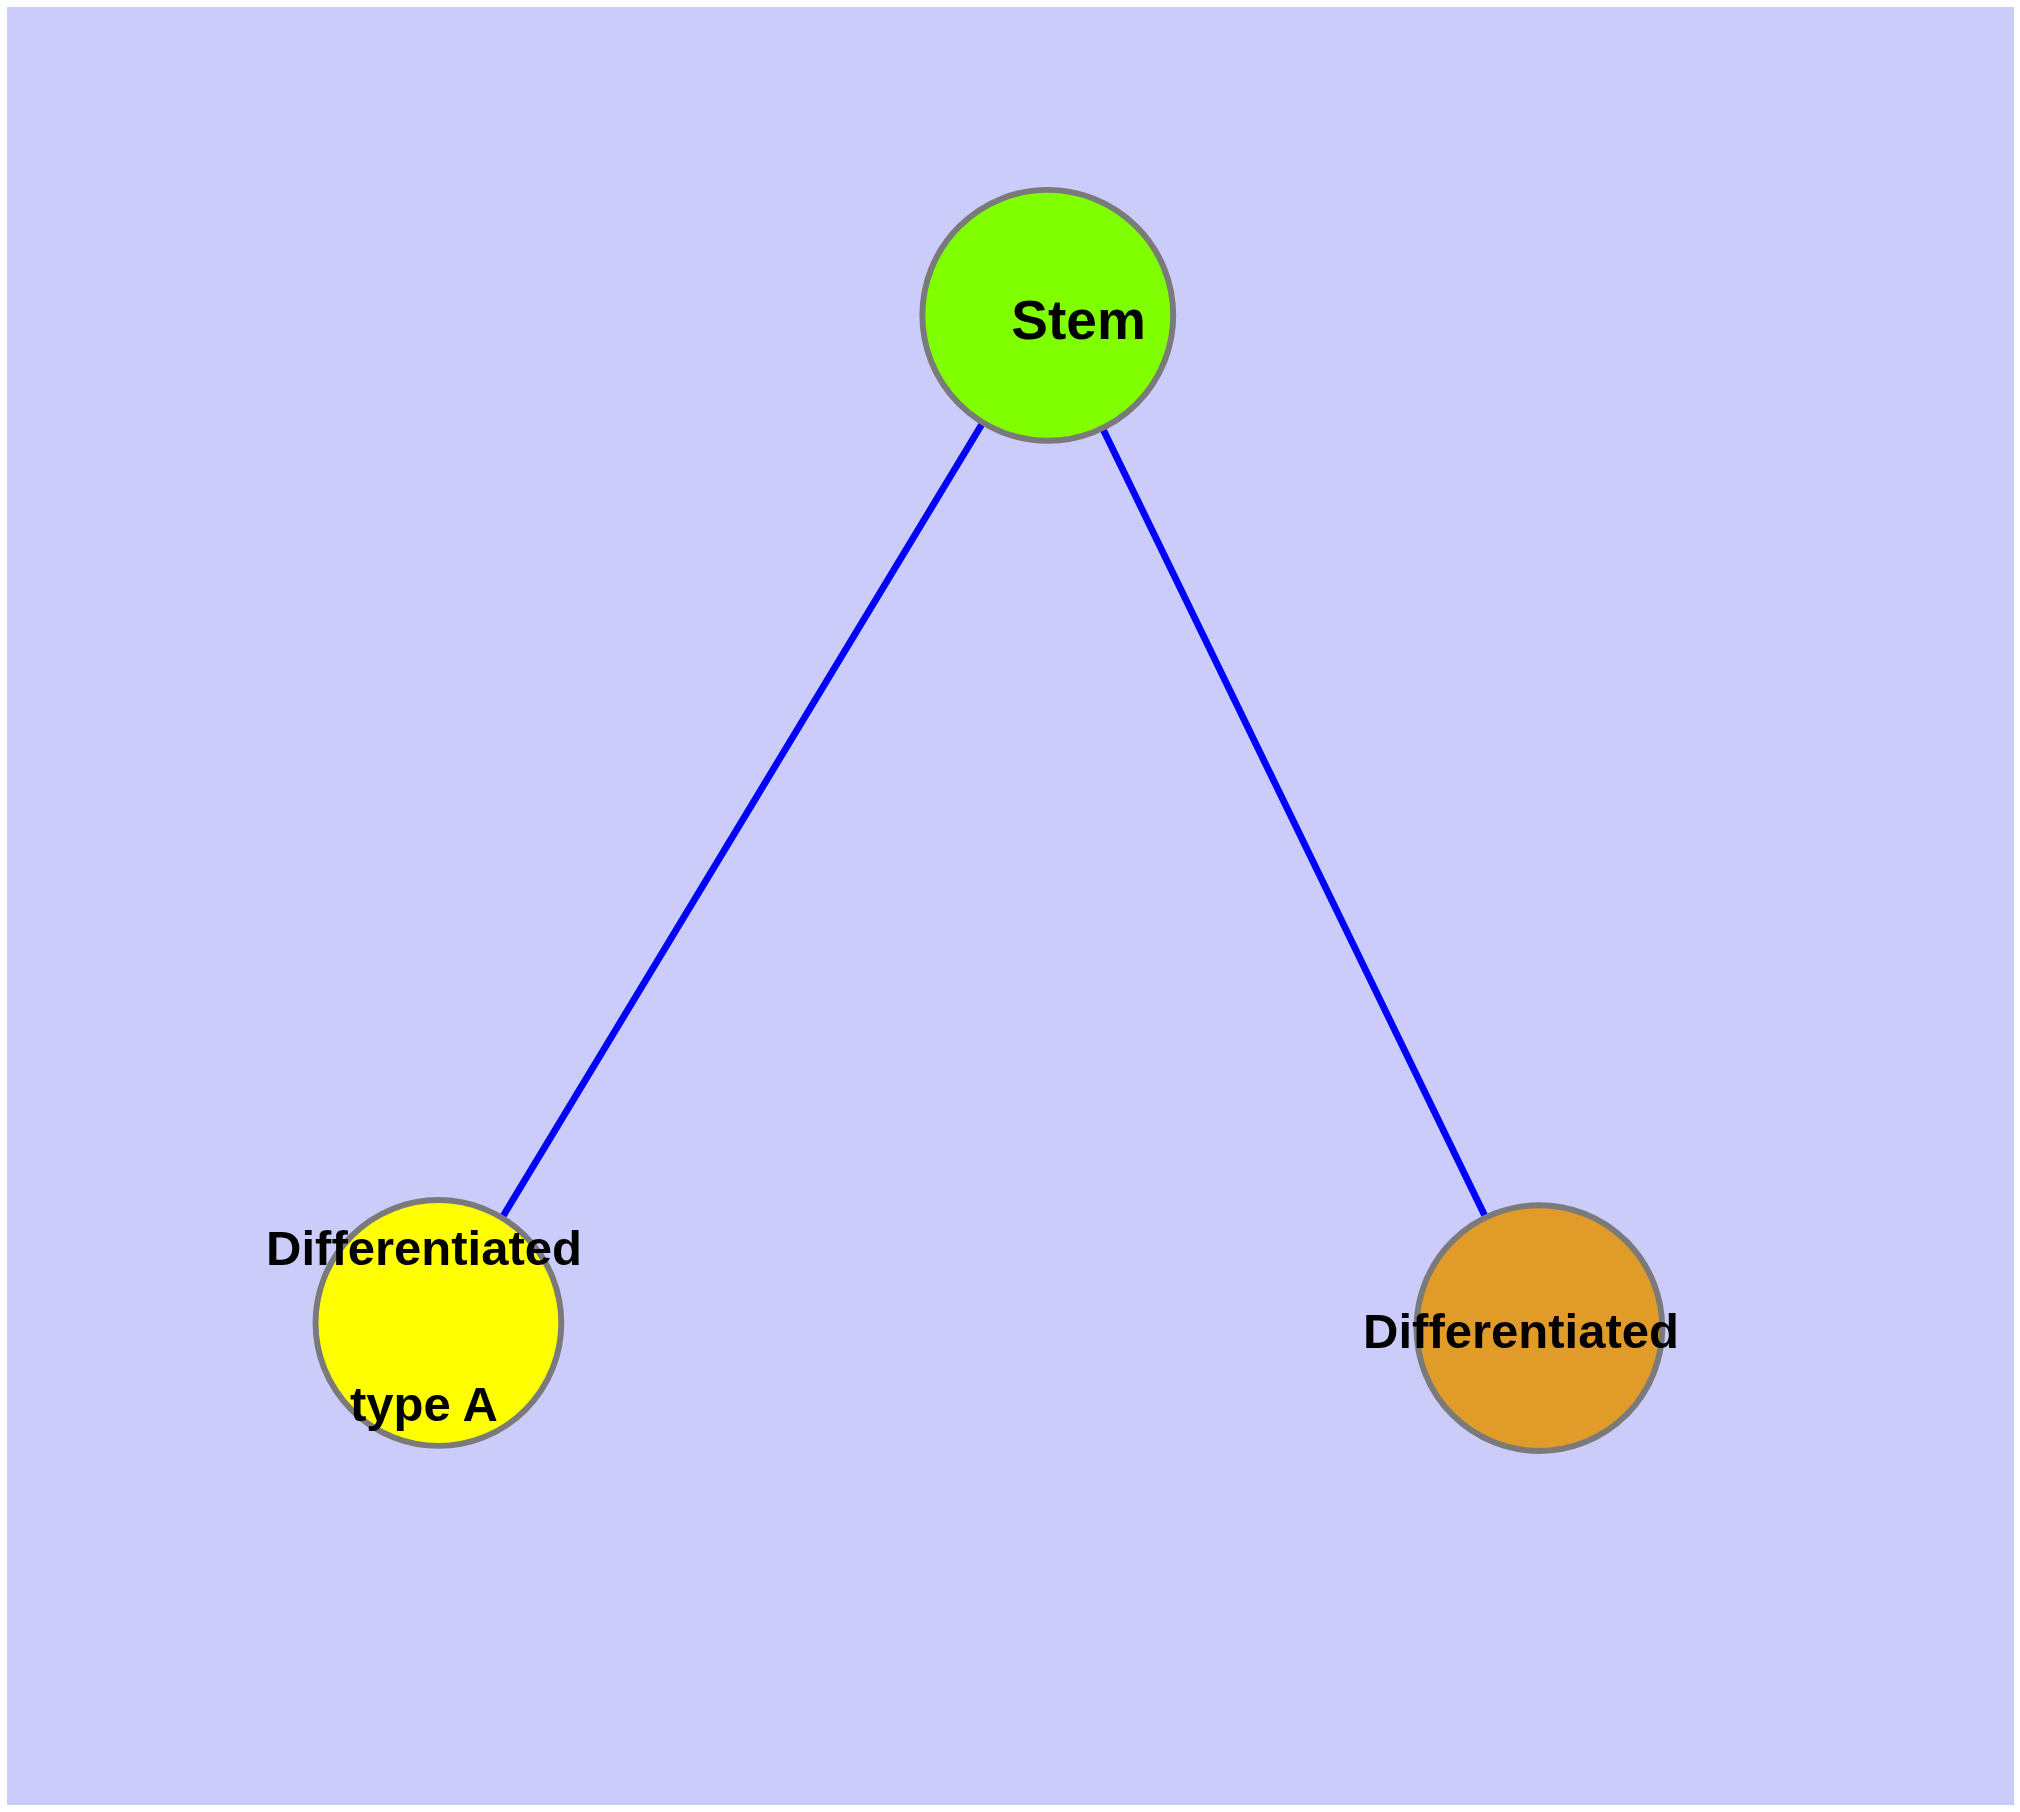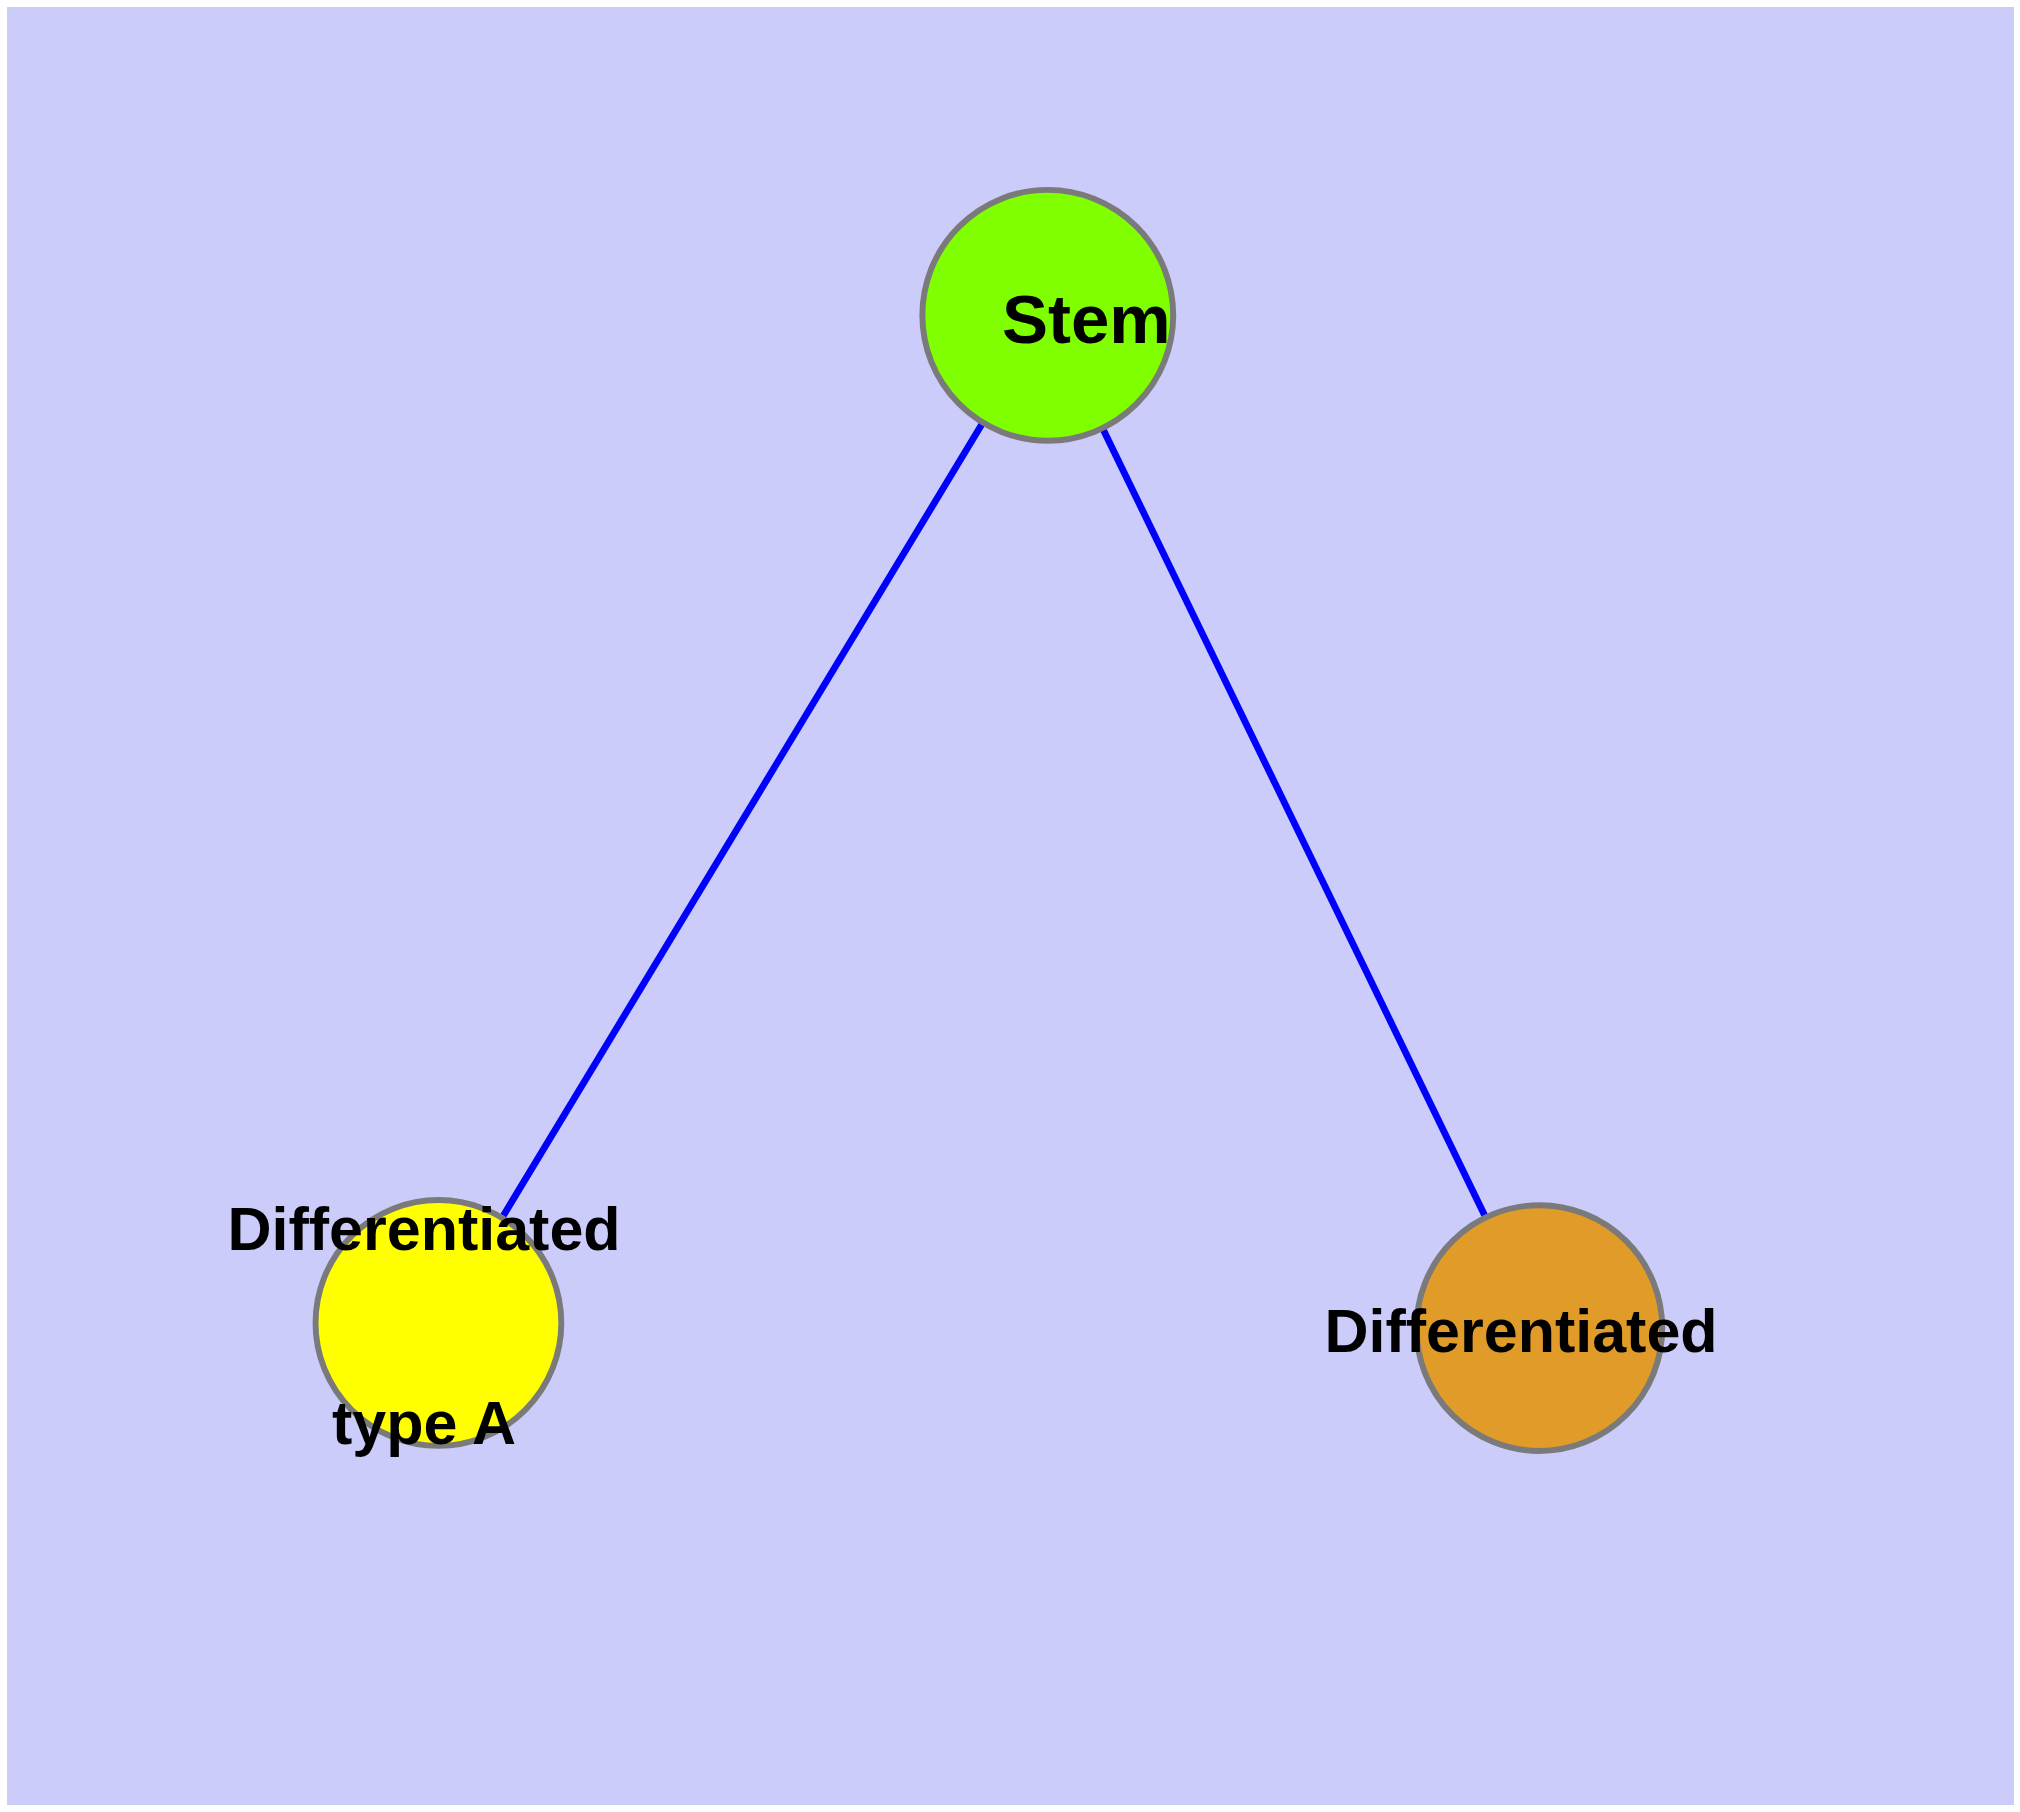--- a/index.html
+++ b/index.html
@@ -47,24 +47,24 @@
     font-family: "Liberation Sans", sans-serif;
     font-weight: bold;
     color: #000000;
     text-align: center;
     line-height: 1.06;
     white-space: pre;
     pointer-events: none;
     transform: translate(-50%, -50%);
   }
   .node-label.root {
-    font-size: 69px;
+    font-size: 55px;
   }
   .node-label.leaf {
-    font-size: 61px;
+    font-size: 49px;
   }
 </style>
 </head>
 <body>
 
 <div id="canvas">
 
   <div id="plot-area" style="background: rgb(204, 204, 250);"></div>
 
   <svg id="graph-svg" viewBox="0 0 2384 2138">

